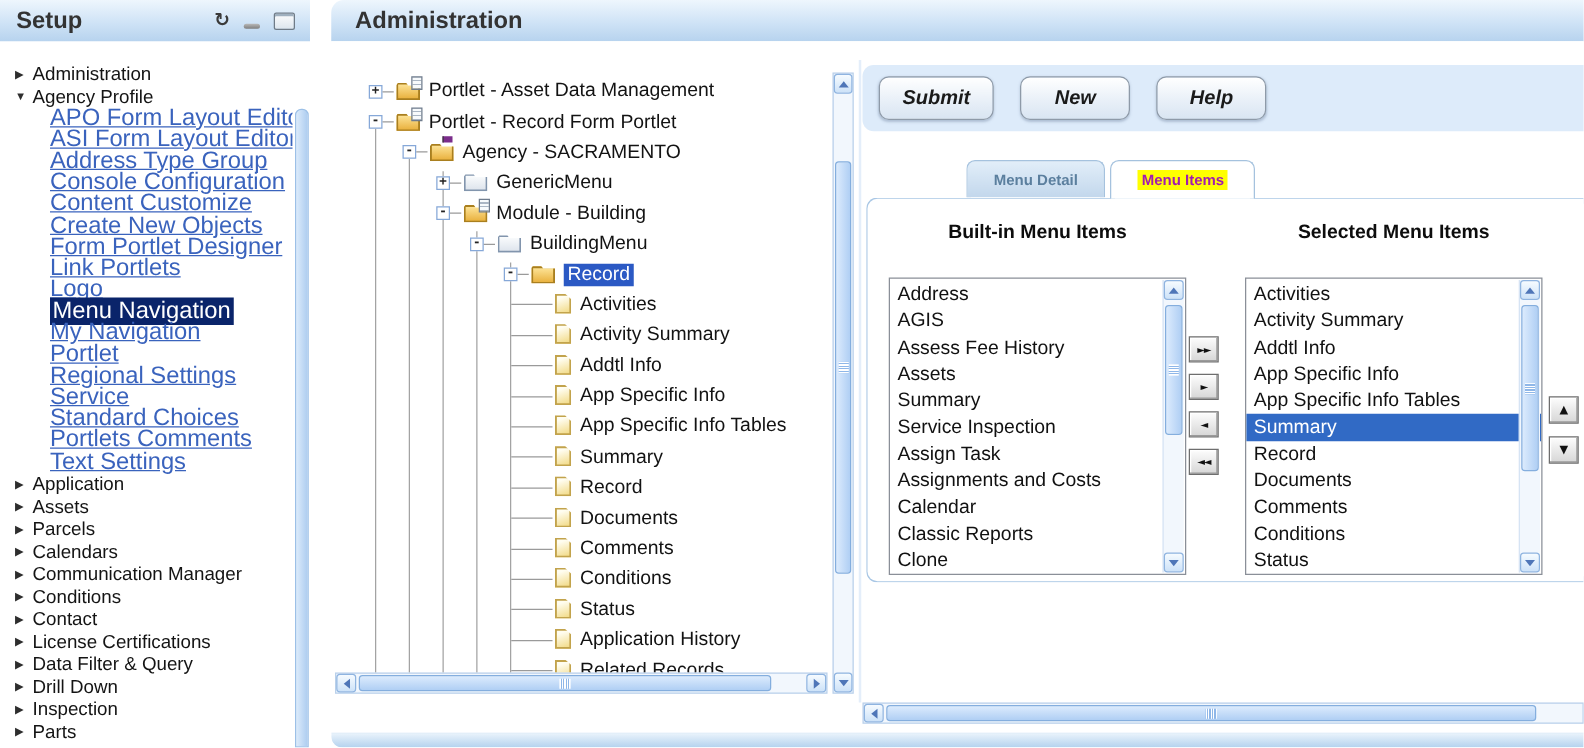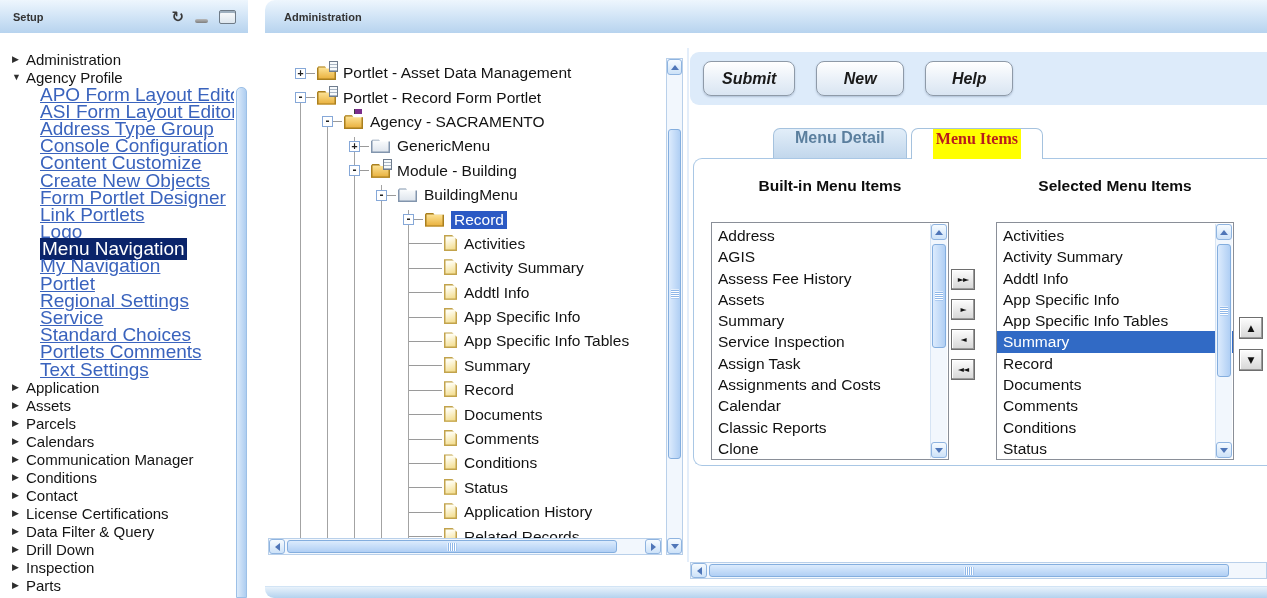--- a/index.html
+++ b/index.html
@@ -7,21 +7,21 @@
     width:1267px;height:598px;position:relative;overflow:hidden;background:#fff;
     font-family:"Liberation Sans","DejaVu Sans",sans-serif;color:#111;
     -webkit-font-smoothing:antialiased;
   }
   
   .phead{
     position:absolute;top:0;height:33px;
     background:linear-gradient(#eef6fd 0%,#cfe3f6 55%,#b7d3ee 100%);
     display:flex;align-items:center;
   }
-  .phead .ptitle{font-size:11px;font-weight:bold;color:#333;}
+  .phead .ptitle{font-size:19px;font-weight:bold;color:#333;}
   
   .setup-head{left:0;width:248px;border-radius:0;}
   .setup-head .ptitle{margin-left:13px;}
   .winbtns{margin-left:auto;margin-right:12px;display:flex;align-items:center;gap:11px;}
   .refresh{font-size:15px;font-weight:bold;color:#3a3a3a;line-height:1;}
   .minbtn{width:13px;height:4px;background:linear-gradient(#b9b9b9,#7e7e7e);border-radius:2px;margin-top:9px;}
   .maxbtn{width:15px;height:12px;border:1px solid #6f7b87;border-radius:2px;background:linear-gradient(#fdfdfd,#dde6ee);box-shadow:inset 0 2px 0 #9fb0bf;}
   .setup-body{
     position:absolute;left:3px;top:34px;width:231px;bottom:0;background:#fff;
     border-radius:10px 10px 0 0;padding:16px 0 0 9px;box-sizing:border-box;overflow:hidden;
@@ -114,24 +114,24 @@
   }
   .tbtn{
     min-width:88px;height:35px;border:1px solid #8e9aa8;border-radius:8px;
     background:linear-gradient(#ffffff,#e9f0f8 55%,#d9e5f2);
     font-family:inherit;font-size:16px;font-weight:bold;color:#1a1a1a;
     box-shadow:0 1px 2px rgba(90,110,140,.35);cursor:pointer;padding:0 18px;font-style:italic;
   }
   .tabs{position:absolute;left:690px;top:128px;height:31px;display:flex;gap:4px;padding-left:83px;z-index:2;}
   .tab{
     height:30px;padding:0 21px;border:1px solid #a5c2de;border-bottom:none;border-radius:7px 7px 0 0;
-    display:flex;font-weight:bold;font-size:16px;cursor:pointer;box-sizing:border-box;
+    display:flex;align-items:center;font-weight:bold;font-size:12px;cursor:pointer;box-sizing:border-box;
   }
   .tab.inactive{background:linear-gradient(#e2eef9,#c2d7ec);color:#5b7f9e;}
-  .tab.active{background:#fff;color:#b91c1c;height:31px;font-family:Liberation Serif, serif;}
+  .tab.active{background:#fff;color:#a21caf;height:31px;}
   .tab.active .tab-label{background:#ffff00;padding:1px 3px;}
   .content-box{
     position:absolute;left:693px;top:158px;right:0;height:308px;background:#fff;
     border:1px solid #a9c7e5;border-right:none;border-radius:9px 0 0 9px;box-sizing:border-box;z-index:1;
   }
   .list-group{position:absolute;top:18px;width:238px;}
   .list-group.lg-left{left:17px;} .list-group.lg-right{left:302px;}
   .list-title{text-align:center;font-weight:bold;font-size:15.5px;color:#0d0d0d;margin-bottom:27px;height:18px;}
   .listbox{
     position:relative;height:238px;border:1px solid #8a8f98;background:#fff;

